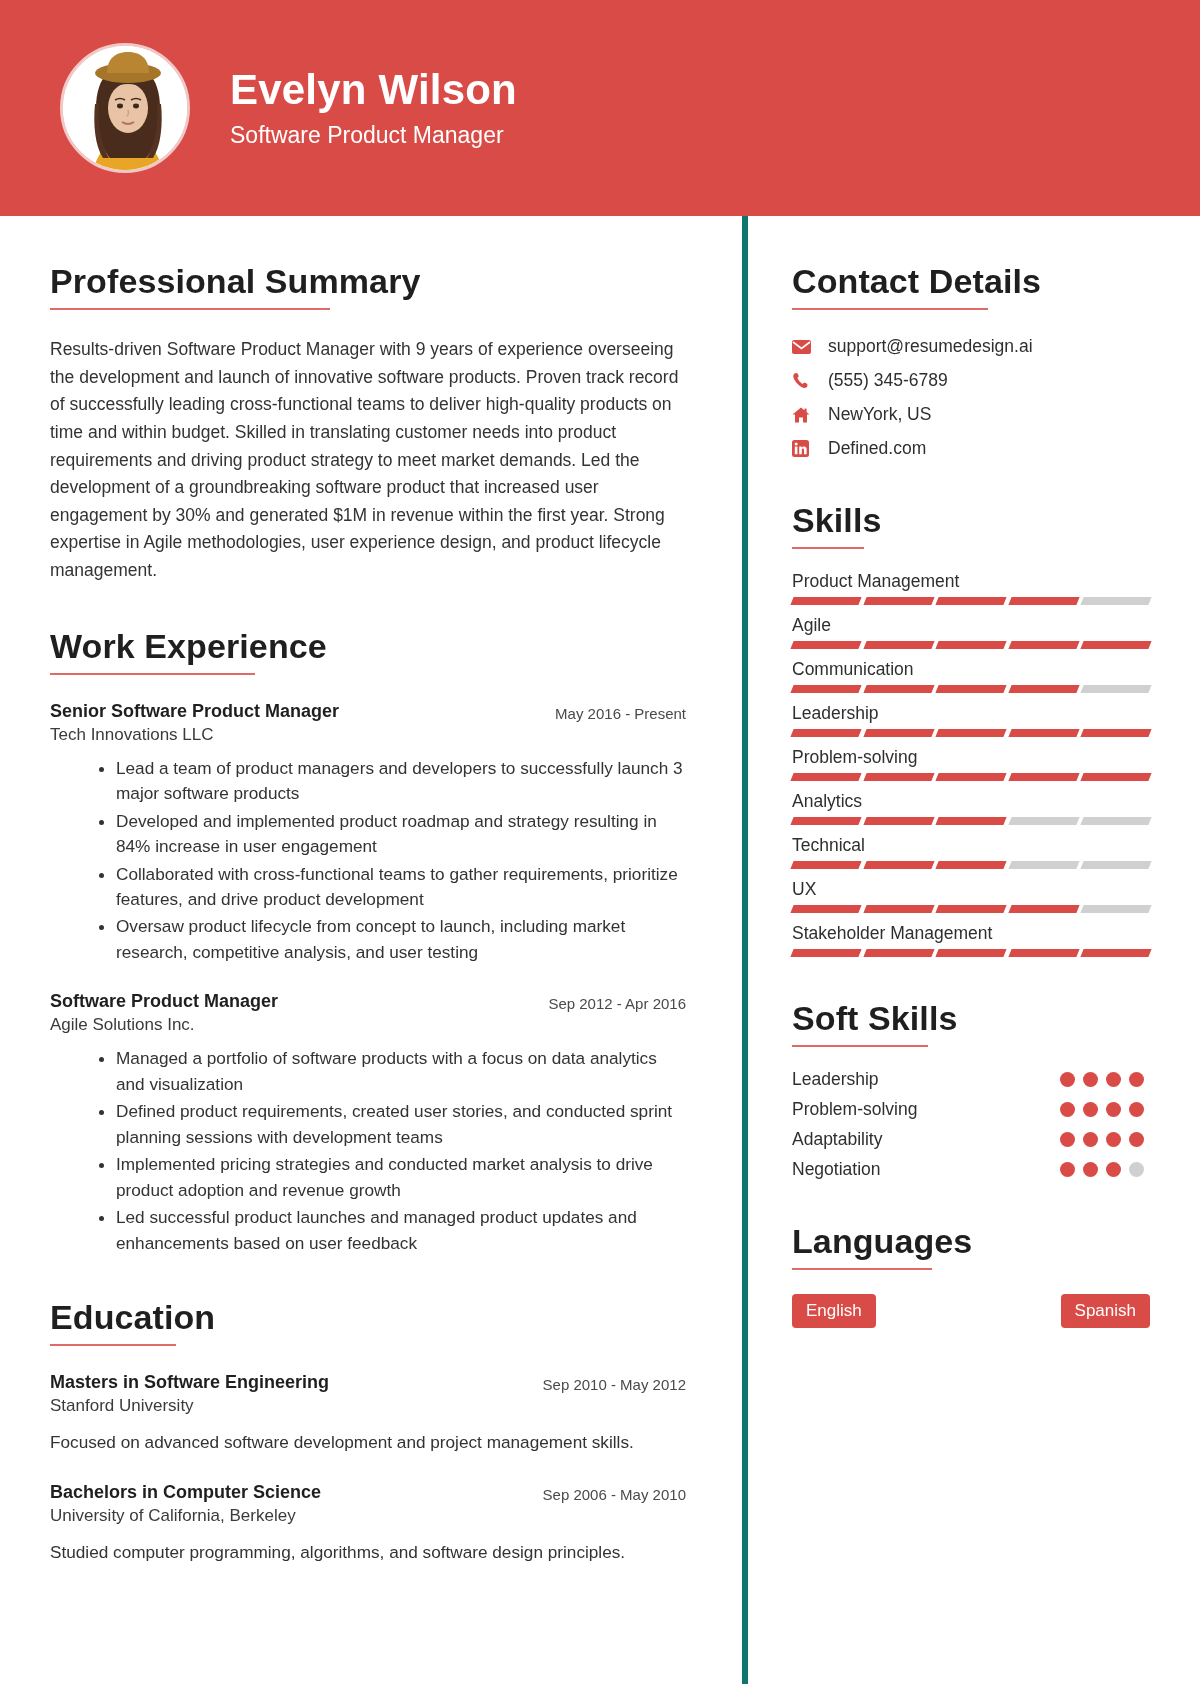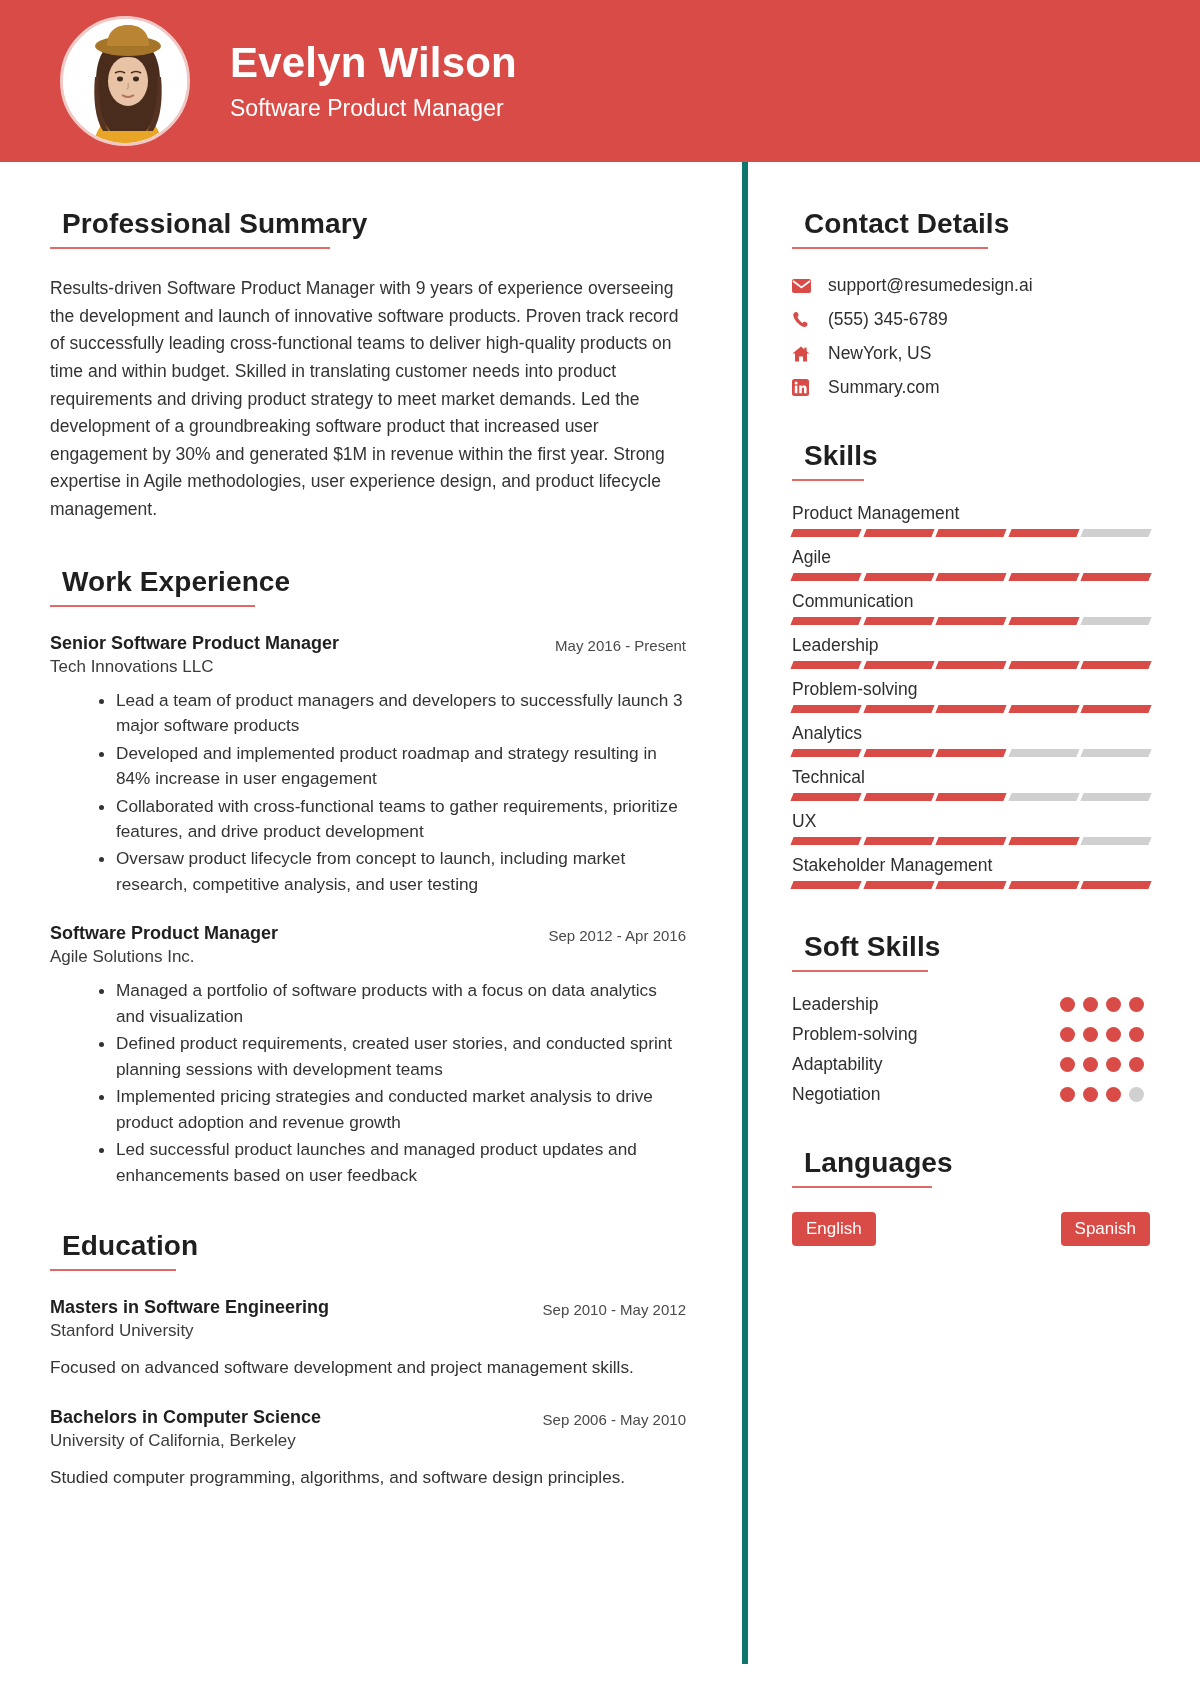--- a/index.html
+++ b/index.html
@@ -7,21 +7,21 @@
     width: 1200px;
     height: 1684px;
     background: #ffffff;
     font-family: "Liberation Sans", sans-serif;
     color: #2b2b2b;
   }
   .page { position: relative; width: 1200px; height: 1684px; background: #fff; overflow: hidden; }
 
   
   .header {
-    height: 162px;
+    height: 216px;
     background: #d94b46;
     display: flex;
     align-items: center;
     padding-left: 60px;
   }
   .avatar-wrap {
     width: 130px; height: 130px;
     border-radius: 50%;
     background: #ffffff;
     border: 3px solid #f0c9c7;
@@ -50,25 +50,24 @@
   .col-main { width: 742px; padding: 46px 56px 0 50px; }
   .col-side {
     width: 458px;
     padding: 46px 50px 0 44px;
     border-left: 6px solid #0f766e;
     min-height: 1502px;
   }
 
   
   .sec-title {
-    font-size: 28px;
+    font-size: 34px;
     font-weight: bold;
     color: #1f1f1f;
     letter-spacing: .1px;
-    margin-left: 12px;
   }
   .sec-rule { height: 2px; background: #e26a66; margin-top: 7px; }
   .rule-main { width: 280px; }
   .rule-contact { width: 196px; }
   .rule-skills { width: 72px; }
   .rule-soft { width: 136px; }
   .rule-lang { width: 140px; }
   .rule-we { width: 205px; }
   .rule-edu { width: 126px; }
 
@@ -299,21 +298,21 @@
 
           <div class="contact-row">
             <span class="c-icon">
               <svg width="17" height="17" viewBox="0 0 17 17">
                   <rect x="0" y="0" width="17" height="17" rx="2.5"></rect>
                   <rect x="2.8" y="6.6" width="2.6" height="7.6" fill="#ffffff"></rect>
                   <circle cx="4.1" cy="3.9" r="1.5" fill="#ffffff"></circle>
                   <path d="M7.2 6.6 L9.7 6.6 L9.7 7.7 C10.2 6.9 11.1 6.4 12.2 6.4 C13.8 6.4 14.6 7.4 14.6 9.3 L14.6 14.2 L12 14.2 L12 9.9 C12 8.9 11.6 8.4 10.8 8.4 C10.1 8.4 9.8 8.9 9.8 9.9 L9.8 14.2 L7.2 14.2 Z" fill="#ffffff"></path>
                 </svg>
             </span>
-            <span class="c-text">Summary.com</span>
+            <span class="c-text">Defined.com</span>
           </div>
 
         </div>
       </div>
 
       <div class="block-gap">
         <div class="sec-title">Skills</div>
         <div class="sec-rule rule-skills"></div>
         <div class="skills-list" id="skills-list">
             <div class="skill">

